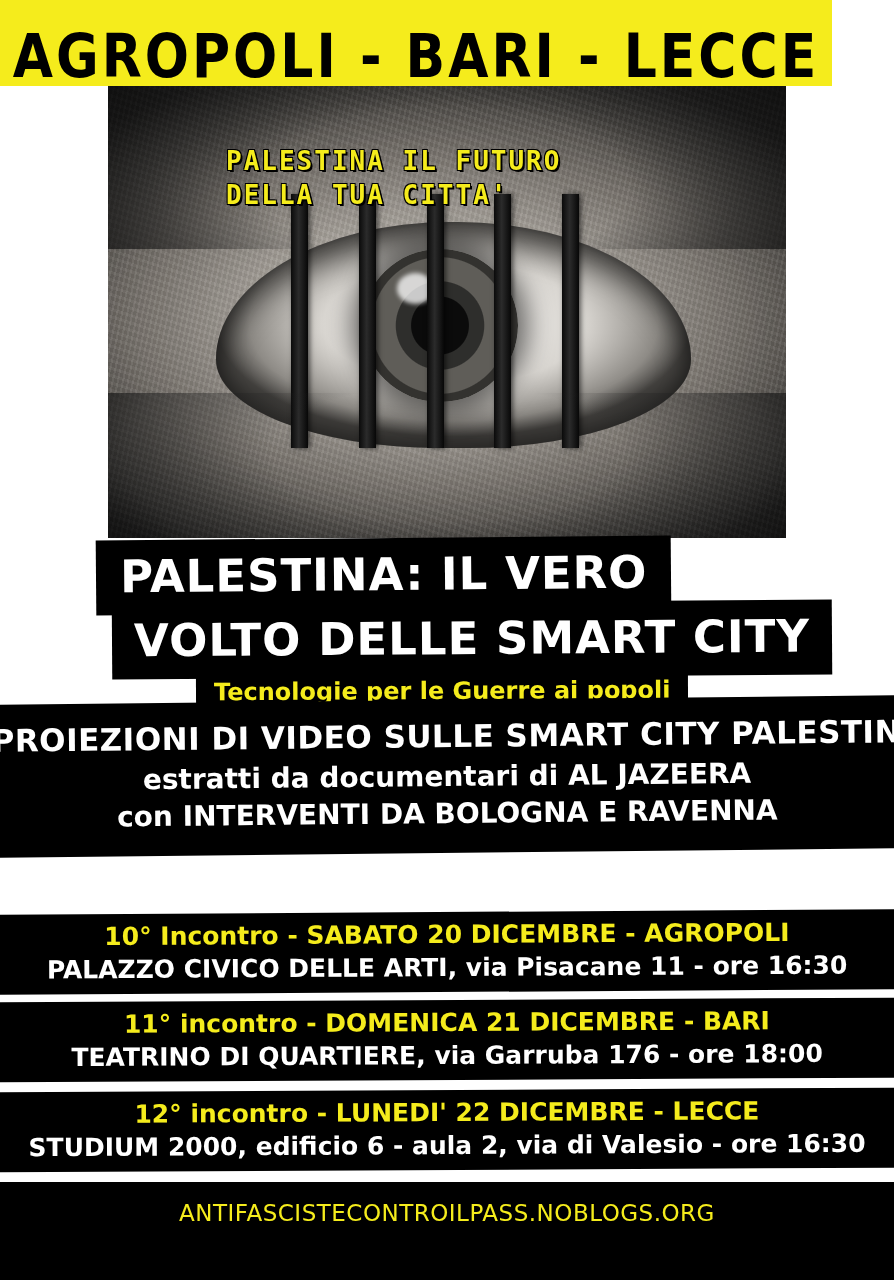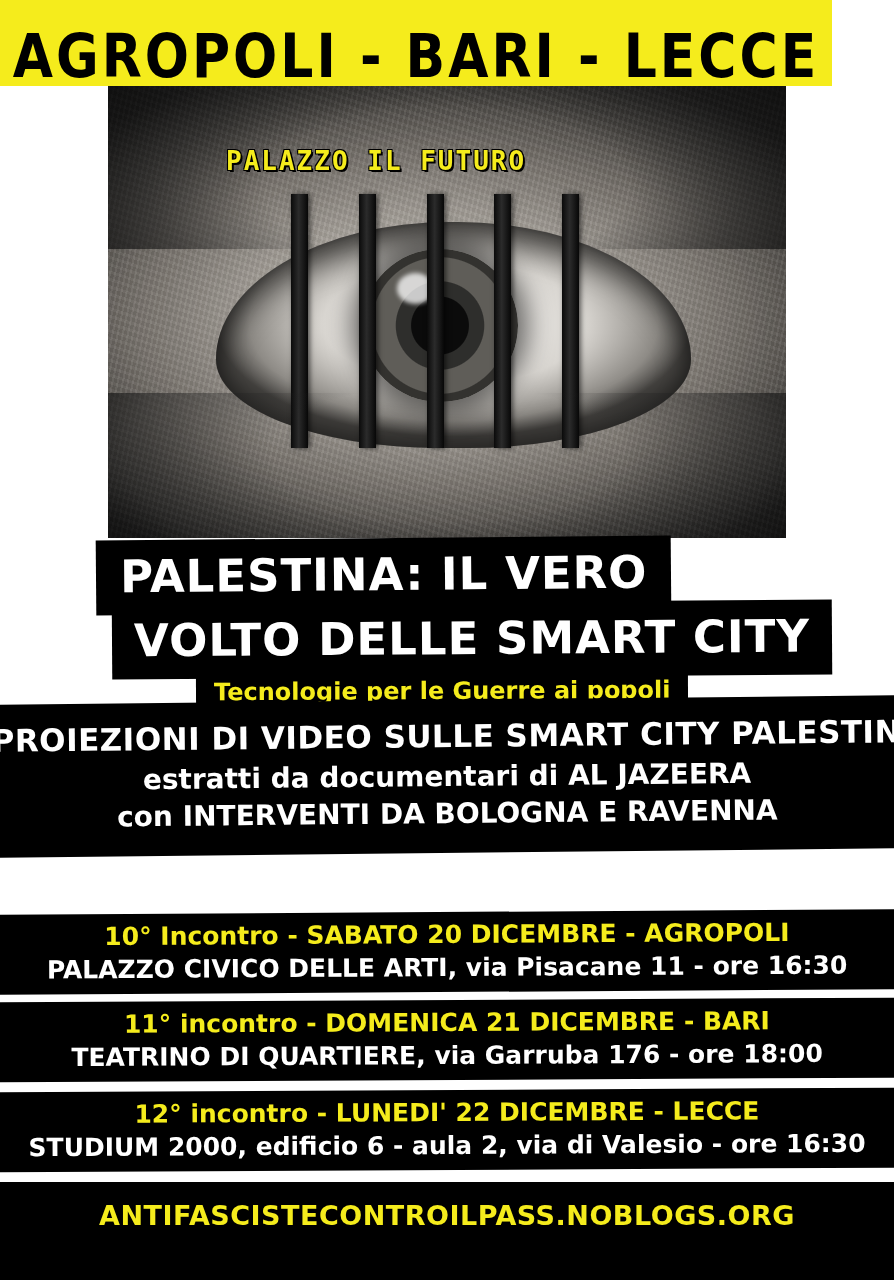--- a/index.html
+++ b/index.html
@@ -219,22 +219,22 @@
     left: 0;
     top: 1182px;
     width: 894px;
     background: #000;
     color: #f5ec1c;
     text-align: center;
     padding: 14px 0 18px 0;
     height: 80px;
   }
   .footer-line {
-    font-weight: bold;
-    font-size: 27px;
+    font-weight: normal;
+    font-size: 23px;
     letter-spacing: 0.5px;
     line-height: 1.5;
     white-space: nowrap;
   }
 </style>
 </head>
 <body>
 
 <div class="top-banner">
   <div class="top-banner-text">AGROPOLI - BARI - LECCE</div>
@@ -246,21 +246,22 @@
   <div class="iris"></div>
   <div class="bars">
     <div class="bar b1"></div>
     <div class="bar b2"></div>
     <div class="bar b3"></div>
     <div class="bar b4"></div>
     <div class="bar b5"></div>
   </div>
   <div class="lid-bottom"></div>
   <div class="photo-caption">
-    <div>PALAZZO IL FUTURO</div>
+    <div>PALESTINA IL FUTURO</div>
+    <div>DELLA TUA CITTA'</div>
   </div>
 </div>
 
 <div class="title-wrap">
   <div class="title-bar title-line1">PALESTINA: IL VERO</div>
   <div class="title-bar title-line2">VOLTO DELLE SMART CITY</div>
   <div class="subtitle">Tecnologie per le Guerre ai popoli</div>
 </div>
 
 <div class="desc-block">

